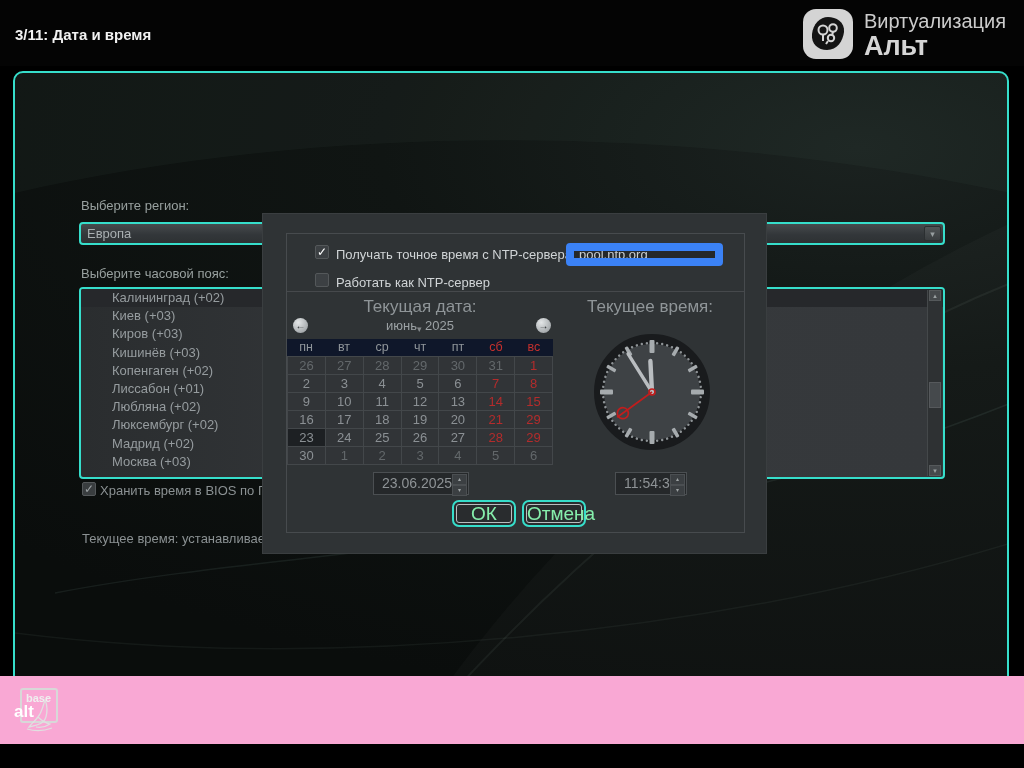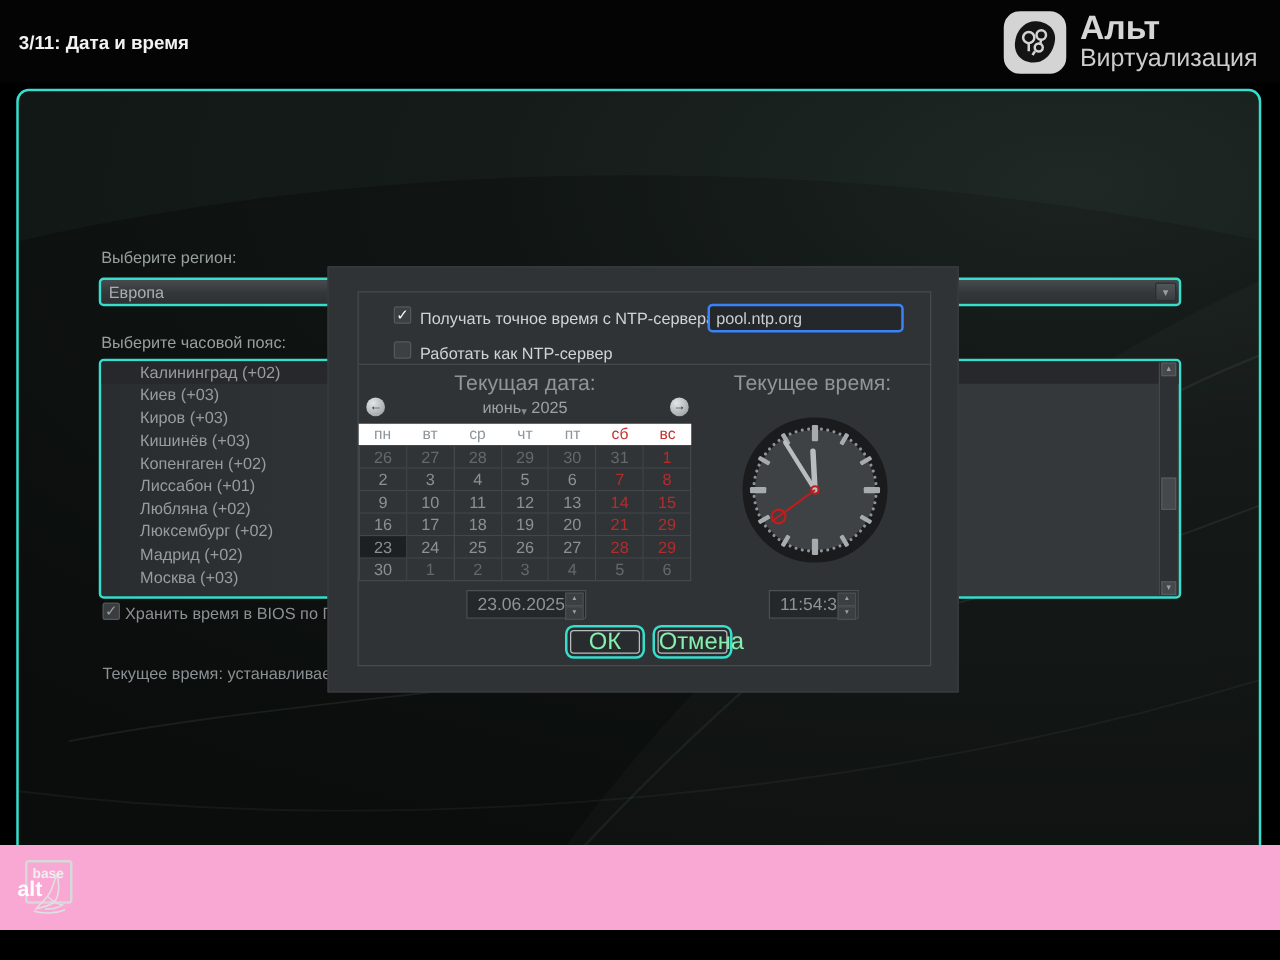--- a/index.html
+++ b/index.html
@@ -58,39 +58,39 @@
   #bios-label { position:absolute; left:85px; top:410px; font-size:13px; color:#8b9193; }
   #status-text { position:absolute; left:67px; top:458px; font-size:13px; color:#8b9193; }
 
   
   #dialog { position:absolute; left:247px; top:140px; width:505px; height:341px;
             background:#2f3335; border:1px solid #3a3e40; z-index:10; }
   #dlg-panel { position:absolute; left:23px; top:19px; width:459px; height:300px; border:1px solid #474b4e; }
   #ntp-check-label { position:absolute; left:73px; top:33px; font-size:13px; color:#d0d4d6; }
   #ntp-serve-label { position:absolute; left:73px; top:61px; font-size:13px; color:#d0d4d6; }
   #ntp-input { position:absolute; left:303px; top:29px; width:157px; height:23px;
-               border:2px solid #3b82f6; border-radius:4px; background:#25282a;
+               border:8px solid #3b82f6; border-radius:4px; background:#25282a;
                color:#c9cdcf; font-size:13px; padding:0 5px; font-family:"Liberation Sans",sans-serif; outline:none; }
   #dlg-separator { position:absolute; left:24px; top:288px; width:457px; border-top:1px solid #46494c;
                     top:77px; }
 
   .section-title { position:absolute; font-size:17px; color:#8f9598; text-align:center; }
   #date-title { left:24px; top:83px; width:266px; }
   #time-title { left:307px; top:83px; width:160px; }
 
   
   .nav-circle { position:absolute; width:15px; height:15px; border-radius:50%;
                 background:radial-gradient(circle at 35% 30%, #e3e6e7, #8f9497);
                 color:#24272a; font-size:10px; font-weight:bold; line-height:15px; text-align:center; }
   #month-year { position:absolute; left:24px; top:104px; width:266px; text-align:center;
                 font-size:13px; color:#9ba1a4; }
   .caret { font-size:9px; color:#85898c; vertical-align:-2px; }
 
   
-  #cal-headers { position:absolute; left:24px; top:125px; width:266px; height:17px; background:#ffffff; display:flex; }
+  #cal-headers { position:absolute; left:24px; top:125px; width:266px; height:17px; background:#0f172a; display:flex; }
   .cal-hcell { width:38px; text-align:center; font-size:12.5px; line-height:17px; color:#8f959a; }
   .cal-hcell.wk { color:#c5302d; }
   #cal-grid { position:absolute; left:24px; top:142px; width:266px; border-top:1px solid #43474a; border-left:1px solid #43474a; }
   .cal-row { display:flex; }
   .cal-cell { width:38px; height:18px; background:#313437; border-right:1px solid #43474a; border-bottom:1px solid #43474a;
               text-align:center; font-size:13px; line-height:18px; color:#8b9094; }
   .cal-cell.muted { color:#63686b; }
   .cal-cell.wk { color:#b32c2c; }
   .cal-cell.sel { background:#1d2023; }
 
@@ -123,22 +123,22 @@
   <div id="brand">
     <svg width="52" height="52" viewBox="0 0 52 52">
       <rect x="1" y="1" width="50" height="50" rx="13" fill="#d4d4d4"></rect>
       <path d="M26 9 C34 9 43 14 42 24 C41 33 35 42 25 42 C16 42 9 36 10 26 C11 16 18 9 26 9 Z" fill="#141414"></path>
       <circle cx="21" cy="22" r="4.5" fill="none" stroke="#d4d4d4" stroke-width="2"></circle>
       <circle cx="31" cy="20" r="3.8" fill="none" stroke="#d4d4d4" stroke-width="2"></circle>
       <circle cx="29" cy="30" r="3.2" fill="none" stroke="#d4d4d4" stroke-width="2"></circle>
       <path d="M21 26.5 L21 33 M31 23.8 L30 28 M26 33 L24 36" stroke="#d4d4d4" stroke-width="2" fill="none"></path>
     </svg>
     <div id="brand-text">
+      <div id="brand-product">Виртуализация</div>
       <div id="brand-name">Альт</div>
-      <div id="brand-product">Виртуализация</div>
     </div>
   </div>
 </div>
 
 <div id="frame">
   <svg id="frame-deco" viewBox="0 0 996 628">
     <path d="M 420 628 C 560 430 760 260 996 150 L 996 628 Z" fill="rgba(255,255,255,0.022)"></path>
     <path d="M 0 120 C 260 60 620 40 996 120 L 996 0 L 0 0 Z" fill="rgba(120,150,140,0.05)"></path>
     <path d="M 40 520 C 300 470 620 480 996 330" stroke="rgba(150,185,172,0.10)" stroke-width="1.5" fill="none"></path>
     <path d="M 0 560 C 320 600 700 560 996 470" stroke="rgba(150,185,172,0.07)" stroke-width="1.5" fill="none"></path>

